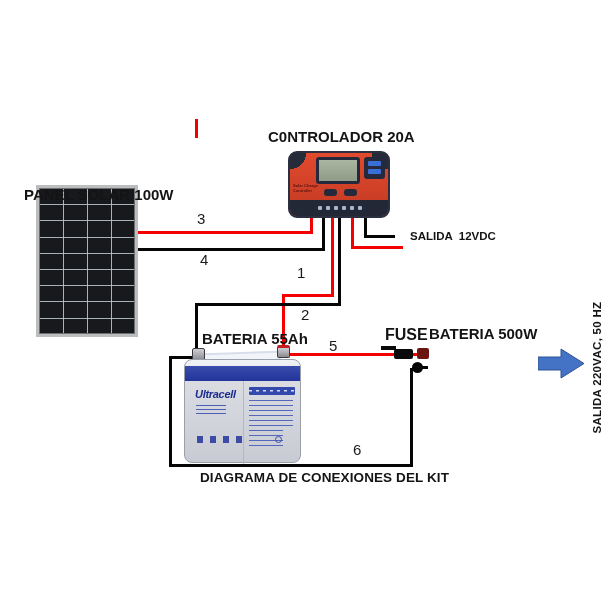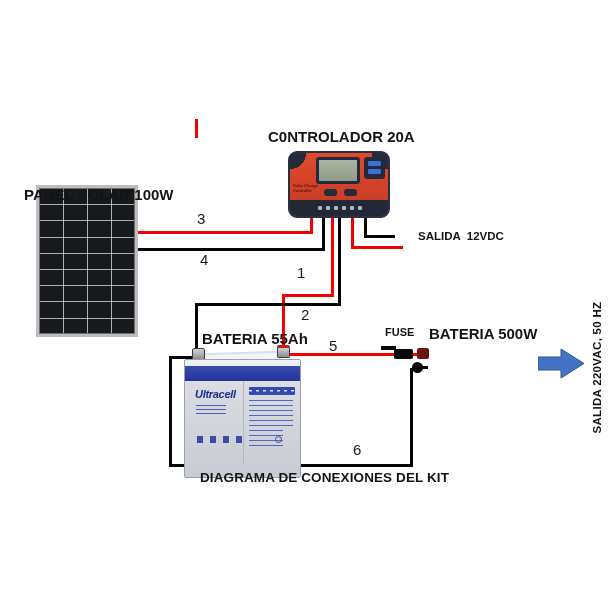--- a/index.html
+++ b/index.html
@@ -39,22 +39,22 @@
              border-radius:0 0 7px 7px;}
   .ctrl-screws{position:absolute;left:27px;top:5px;width:48px;height:6px;
                background:radial-gradient(circle 2.2px at 3px 50%, #a8b6cc 0 2px, transparent 2.4px);
                background-size:8px 100%;background-repeat:repeat-x;}
 
   
   .bat-handle{position:absolute;left:200px;top:352px;width:82px;height:10px;border:2.5px solid #d8dfeb;
               border-radius:5px;box-sizing:border-box;background:rgba(215,225,240,.35);transform:rotate(-2deg);}
   .bat-term{position:absolute;width:13px;height:13px;background:linear-gradient(180deg,#cfcfd4,#8a8a90);
             border:1.5px solid #3a3a40;box-sizing:border-box;border-radius:2px;}
-  .bat-body{position:absolute;left:184px;top:359px;width:117px;height:119px;border:1px solid #999fab;
-            box-sizing:border-box;border-radius:2px;
+  .bat-body{position:absolute;left:184px;top:359px;width:117px;height:104px;border:1px solid #999fab;
+            box-sizing:border-box;border-radius:8px;
             background:linear-gradient(180deg,#f1f2f5 0%,#dadce2 22%,#c8cbd3 100%);}
   .bat-band{position:absolute;left:0;right:0;top:6px;height:15px;
             background:linear-gradient(180deg,#3a4cad,#22339b);}
   .bat-logo{position:absolute;left:10px;top:28px;font-style:italic;font-weight:800;font-size:11px;
             color:#1c2c8e;letter-spacing:-0.3px;}
   .bat-logo-sub{position:absolute;left:11px;top:45px;width:30px;height:9px;
             background:repeating-linear-gradient(180deg,#4d5fb5 0 1.2px, transparent 1.2px 4px);}
   .bat-label-head{position:absolute;left:64px;top:27px;width:46px;height:8px;background:#3449ae;
             border-radius:1px;
             background-image:repeating-linear-gradient(90deg,rgba(255,255,255,.8) 0 3px, transparent 3px 7px);
@@ -139,42 +139,42 @@
     </div>
     <div class="ctrl-btn" style="left:34px;"></div>
     <div class="ctrl-btn" style="left:54px;"></div>
     <div class="ctrl-small">Solar Charge Controller</div>
     <div class="ctrl-band">
       <div class="ctrl-screws"></div>
     </div>
   </div>
   <div class="lbl" style="left:268px;top:128px;">C0NTROLADOR 20A</div>
 
-  <div class="lbl-sm" style="left:410px;top:230px;margin-left:8px;">SALIDA  12VDC</div>
+  <div class="lbl-sm" style="left:410px;top:230px;">SALIDA  12VDC</div>
 
   <div class="bat-handle"></div>
   <div class="bat-term" style="left:192px;top:348px;"></div>
   <div class="bat-term" style="left:277px;top:345px;border-top:3px solid #c02020;"></div>
   <div class="bat-body">
     <div class="bat-band"></div>
     <div class="bat-logo">Ultracell</div>
     <div class="bat-logo-sub"></div>
     <div class="bat-label-head"></div>
     <div class="bat-lines-a"></div>
     <div class="bat-lines-b"></div>
     <div class="bat-icons"></div>
     <div class="bat-icon-dot"></div>
     <div class="bat-seam"></div>
   </div>
   <div class="lbl" style="left:202px;top:330px;">BATERIA 55Ah</div>
 
   <div class="fuse-clip"></div>
   <div class="fuse-body"></div>
   <div class="fuse-conn"></div>
-  <div class="lbl-sm" style="left:385px;top:326px;font-size:11px;">FUSE</div>
+  <div class="lbl-sm" style="left:385px;top:326px;font-size:16px;">FUSE</div>
 
   <div class="term-dot"></div>
   <div class="lbl" style="left:429px;top:325px;">BATERIA 500W</div>
 
   <svg class="abs" style="left:538px;top:347px;" width="48" height="33" viewBox="0 0 48 33">
     <path d="M0,10 H23 V2 L46,16.5 L23,31 V23 H0 Z" fill="#4472c4" stroke="#2e5496" stroke-width="1"></path>
   </svg>
   <div class="ac-label">SALIDA 220VAC, 50 HZ</div>
 
   <div class="num" style="left:197px;top:210px;">3</div>

